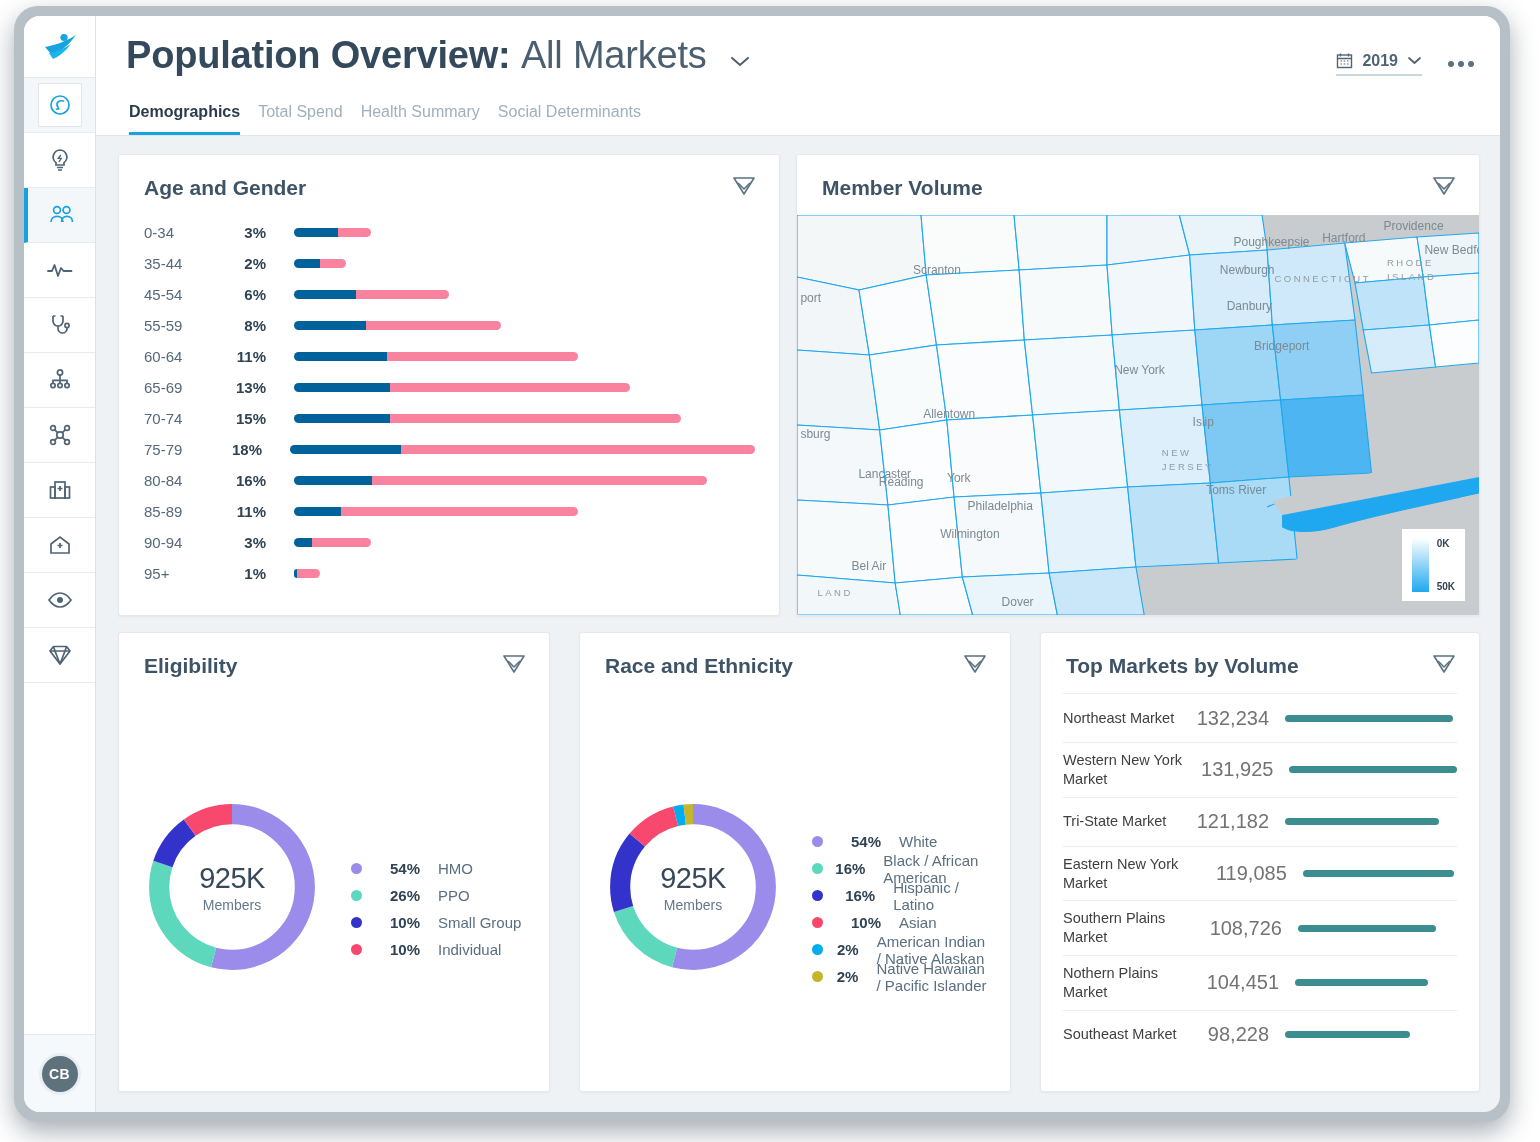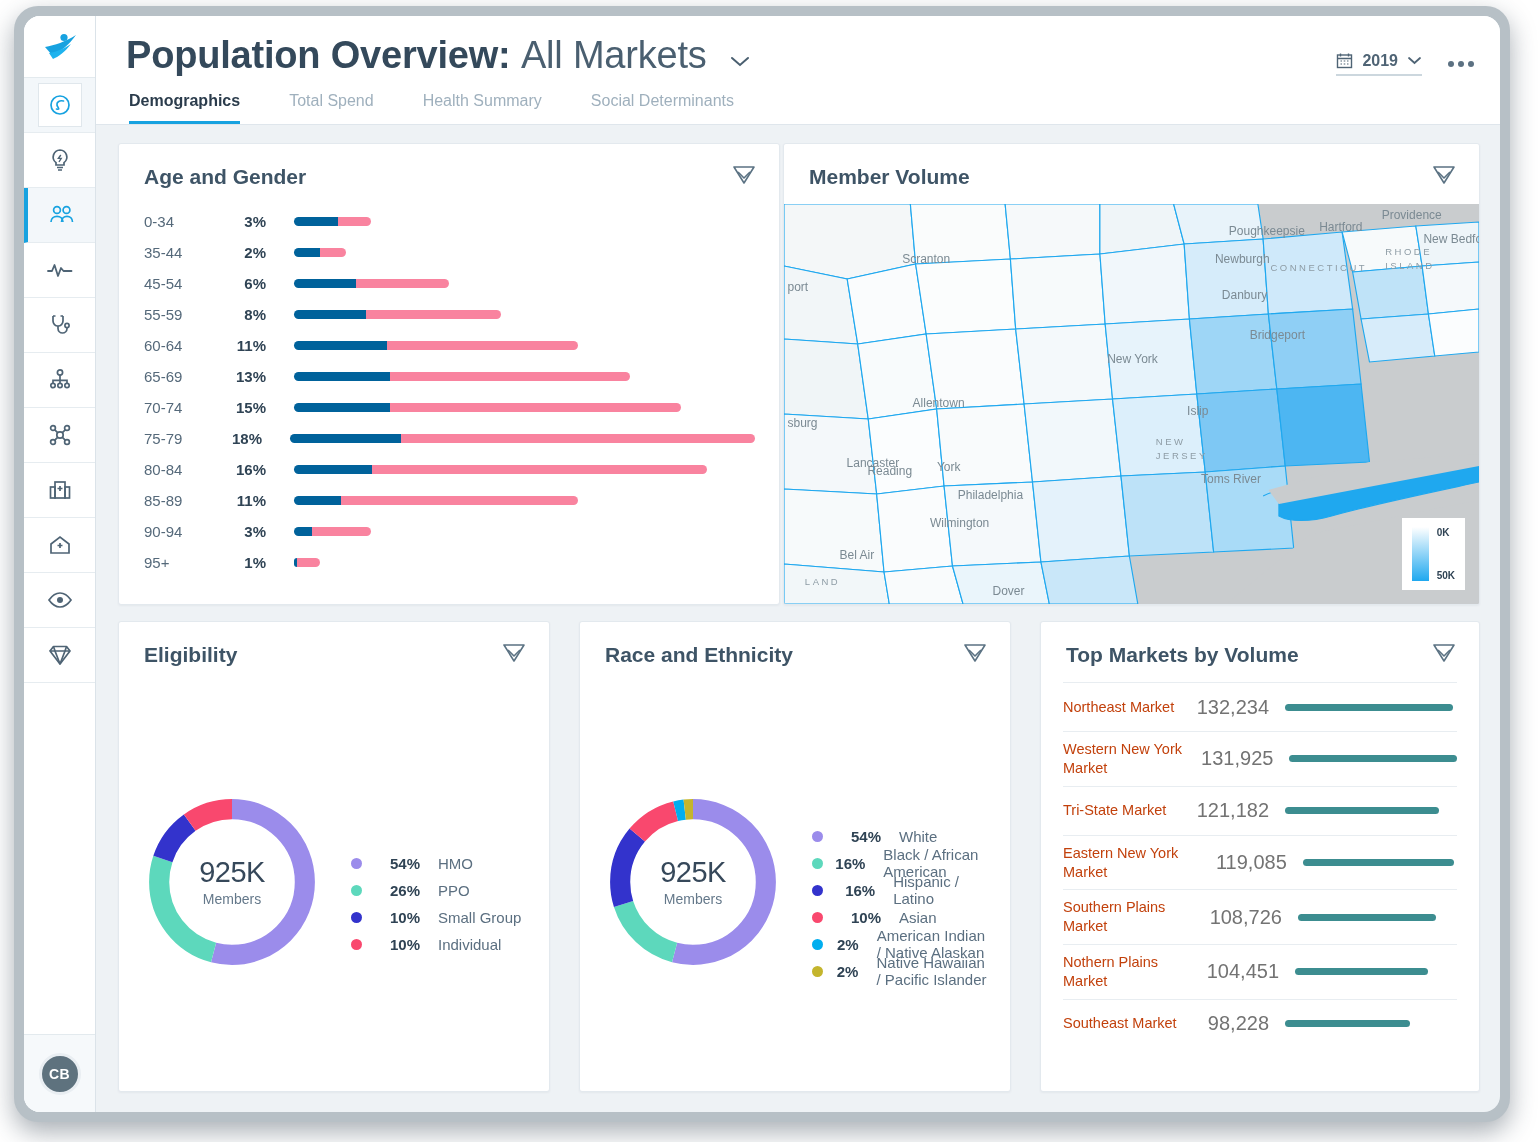--- a/index.html
+++ b/index.html
@@ -93,32 +93,32 @@
   .topbar-right { margin-left: auto; display: flex; align-items: center; gap: 26px; margin-top: 16px; }
   .year-picker {
     display: flex; align-items: center; gap: 9px;
     color: #4f6475; font-size: 16px; font-weight: bold;
     border-bottom: 2px solid #ccd7de; padding-bottom: 4px;
     cursor: pointer;
   }
   .kebab { display: flex; gap: 4px; cursor: pointer; }
   .kebab i { width: 6px; height: 6px; border-radius: 50%; background: #5c7182; display:block;}
 
-  .tabs { display: flex; gap: 49px; margin-top: 15px; padding-left: 3px; }
+  .tabs { display: flex; gap: 18px; margin-top: 26px; padding-left: 3px; }
   .tab {
     font-size: 16px; color: #9fb0bd; padding-bottom: 11px;
     cursor: pointer; border-bottom: 3px solid transparent;
   }
   .tab.active { color: #2b3c4c; font-weight: bold; border-bottom-color: #17a2e0; }
 
   .board {
     flex: 1 1 auto; padding: 18px 20px 20px 22px;
     display: flex; flex-direction: column; gap: 16px; min-height: 0;
   }
-  .row-top { display: flex; gap: 3px; height: 462px; }
+  .row-top { display: flex; gap: 16px; height: 462px; }
   .row-bottom { display: flex; gap: 29px; flex: 1 1 auto; min-height: 0; }
 
   .card {
     background: #ffffff;
     border: 1px solid #e3e9ee;
     border-radius: 3px;
     box-shadow: 0 1px 2px rgba(40,60,80,.05);
     display: flex; flex-direction: column;
     overflow: hidden;
   }
@@ -186,21 +186,21 @@
   .mk-head {
     display: flex; padding: 4px 0 6px 0;
     font-size: 12.5px; color: #7e909e;
   }
   .mk-head .h-vol { width: 150px; text-align: right; padding-right: 14px; }
   .mk-row {
     display: flex; align-items: center;
     border-top: 1px solid #e8edf1;
     padding: 8px 0; min-height: 49px;
   }
-  .mk-name { flex: 1 1 auto; font-size: 14.5px; color: #c2410c; line-height: 1.3; }
+  .mk-name { flex: 1 1 auto; font-size: 14.5px; color: #404040; line-height: 1.3; }
   .mk-val { width: 86px; text-align: right; font-size: 20px; font-weight: normal; color: #737373; }
   .mk-bar-wrap { width: 172px; margin-left: 16px; display: flex; }
   .mk-bar { height: 7px; border-radius: 4px; background: #3c8d90; }
 </style>
 </head>
 <body>
 
 <div class="device">
 <div class="screen">
 

